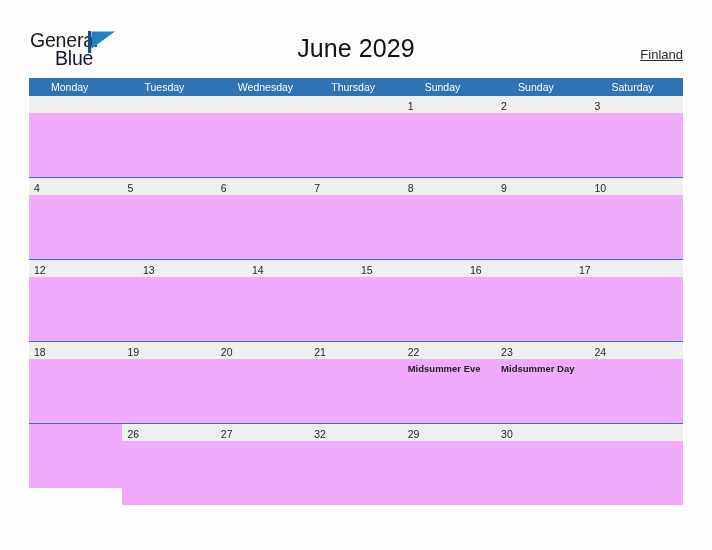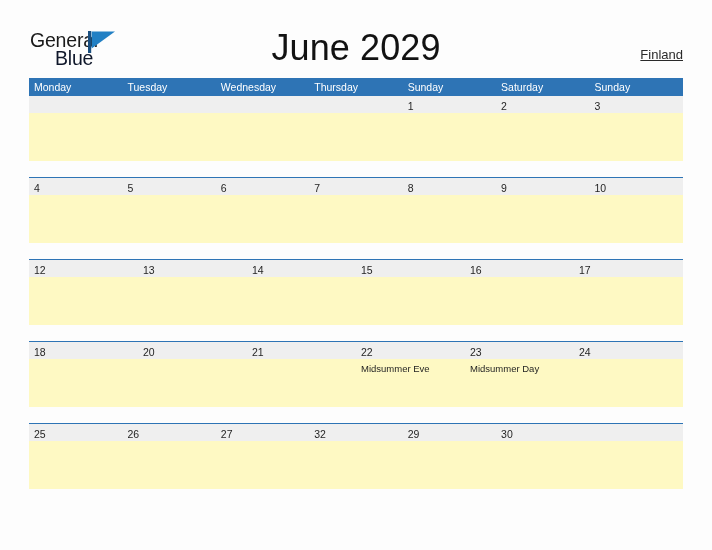--- a/index.html
+++ b/index.html
@@ -64,21 +64,21 @@
     width: 28px;
     height: 22px;
   }
 
   .month-title {
     position: absolute;
     left: 0;
     top: 31px;
     width: 712px;
     text-align: center;
-    font-size: 36px;
+    font-size: 25px;
     line-height: 34px;
     color: #121212;
     font-weight: normal;
     letter-spacing: 0.1px;
   }
 
   .country {
     position: absolute;
     right: 29px;
     top: 46px;
@@ -101,21 +101,21 @@
     display: flex;
     width: 654px;
     height: 18px;
     background: #2e74b5;
   }
   .weekday {
     flex: 1 1 0;
     font-size: 10.5px;
     line-height: 18px;
     color: #ffffff;
-    padding-left: 5px;
+    padding-left: 22px;
     white-space: nowrap;
     overflow: hidden;
   }
 
   .week-row {
     position: relative;
     width: 654px;
     border-top: 1.4px solid #2e74b5;
   }
   .week-row:first-of-type { border-top: none; }
@@ -141,22 +141,23 @@
   .day-cell.empty .day-band { background: #efefef; }
 
   .day-number {
     font-size: 10.5px;
     line-height: 17px;
     color: #1f1f1f;
   }
 
   .day-body {
     padding: 4px 4px 0 5px;
-    background: #fef9c3;
-    height: 48px;
+    background: #f0abfc;
+    height: 64px;
+    font-weight: bold;
   }
 
   .event {
     font-size: 9.5px;
     line-height: 12px;
     color: #1f1f1f;
     white-space: nowrap;
   }
 </style>
 </head>
@@ -184,22 +185,22 @@
   </div>
 
   <div class="calendar">
 
     <div class="weekday-row">
       <div class="weekday">Monday</div>
       <div class="weekday">Tuesday</div>
       <div class="weekday">Wednesday</div>
       <div class="weekday">Thursday</div>
       <div class="weekday">Sunday</div>
+      <div class="weekday">Sunday</div>
       <div class="weekday">Saturday</div>
-      <div class="weekday">Sunday</div>
     </div>
 
     <div id="weeks-container">
         <div class="week-row">
           <div class="week-cells">
             <div class="day-cell empty">
               <div class="day-band"><span class="day-number"></span></div>
               <div class="day-body"></div>
             </div>
             <div class="day-cell empty">
@@ -285,20 +286,24 @@
             <div class="day-cell">
               <div class="day-band"><span class="day-number">17</span></div>
               <div class="day-body"></div>
             </div>
           </div>
         </div>
         <div class="week-row">
           <div class="week-cells">
             <div class="day-cell">
               <div class="day-band"><span class="day-number">18</span></div>
+              <div class="day-body"></div>
+            </div>
+            <div class="day-cell">
+              <div class="day-band"><span class="day-number">19</span></div>
               <div class="day-body"></div>
             </div>
             <div class="day-cell">
               <div class="day-band"><span class="day-number">20</span></div>
               <div class="day-body"></div>
             </div>
             <div class="day-cell">
               <div class="day-band"><span class="day-number">21</span></div>
               <div class="day-body"></div>
             </div>
@@ -316,21 +321,20 @@
             </div>
             <div class="day-cell">
               <div class="day-band"><span class="day-number">24</span></div>
               <div class="day-body"></div>
             </div>
           </div>
         </div>
         <div class="week-row">
           <div class="week-cells">
             <div class="day-cell">
-              <div class="day-band"><span class="day-number">25</span></div>
               <div class="day-body"></div>
             </div>
             <div class="day-cell">
               <div class="day-band"><span class="day-number">26</span></div>
               <div class="day-body"></div>
             </div>
             <div class="day-cell">
               <div class="day-band"><span class="day-number">27</span></div>
               <div class="day-body"></div>
             </div>

